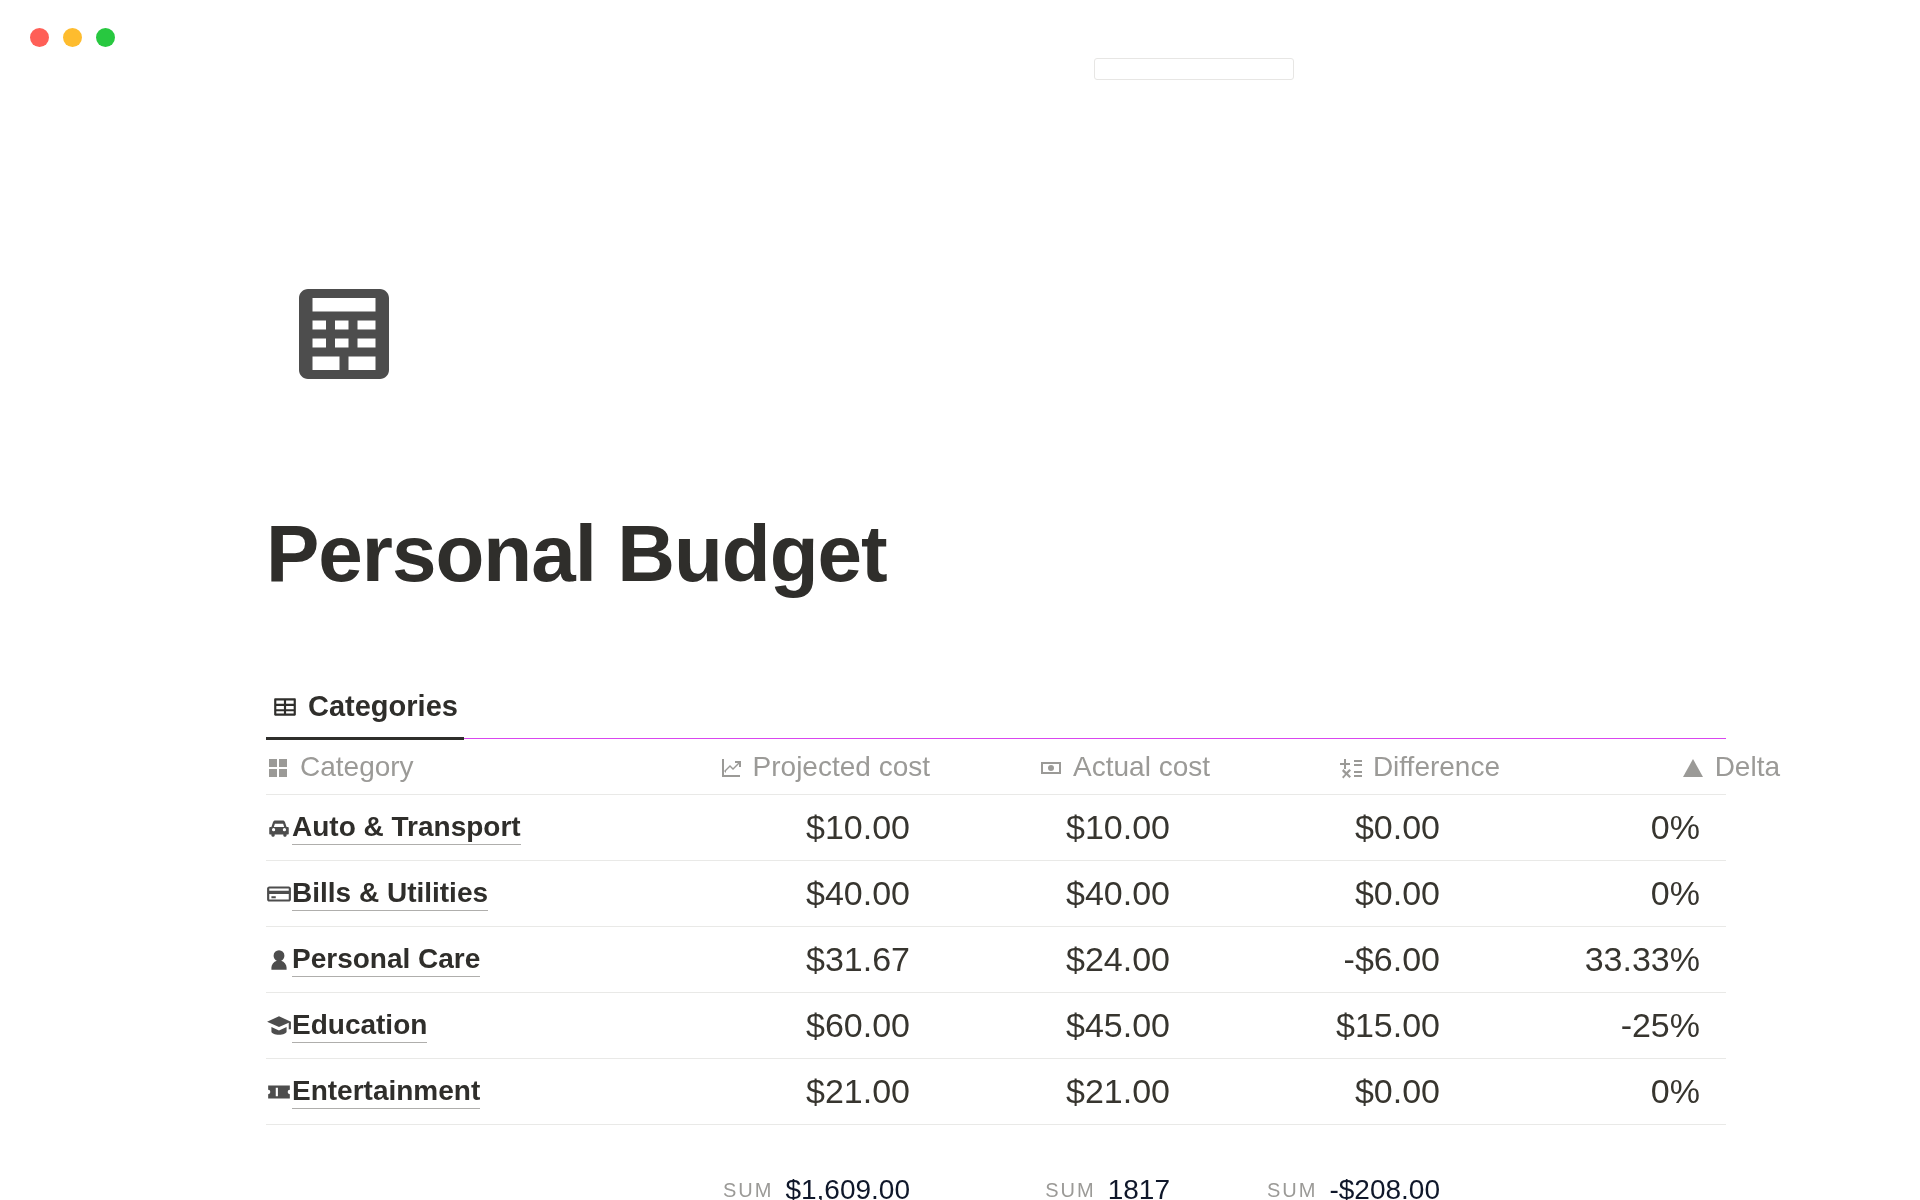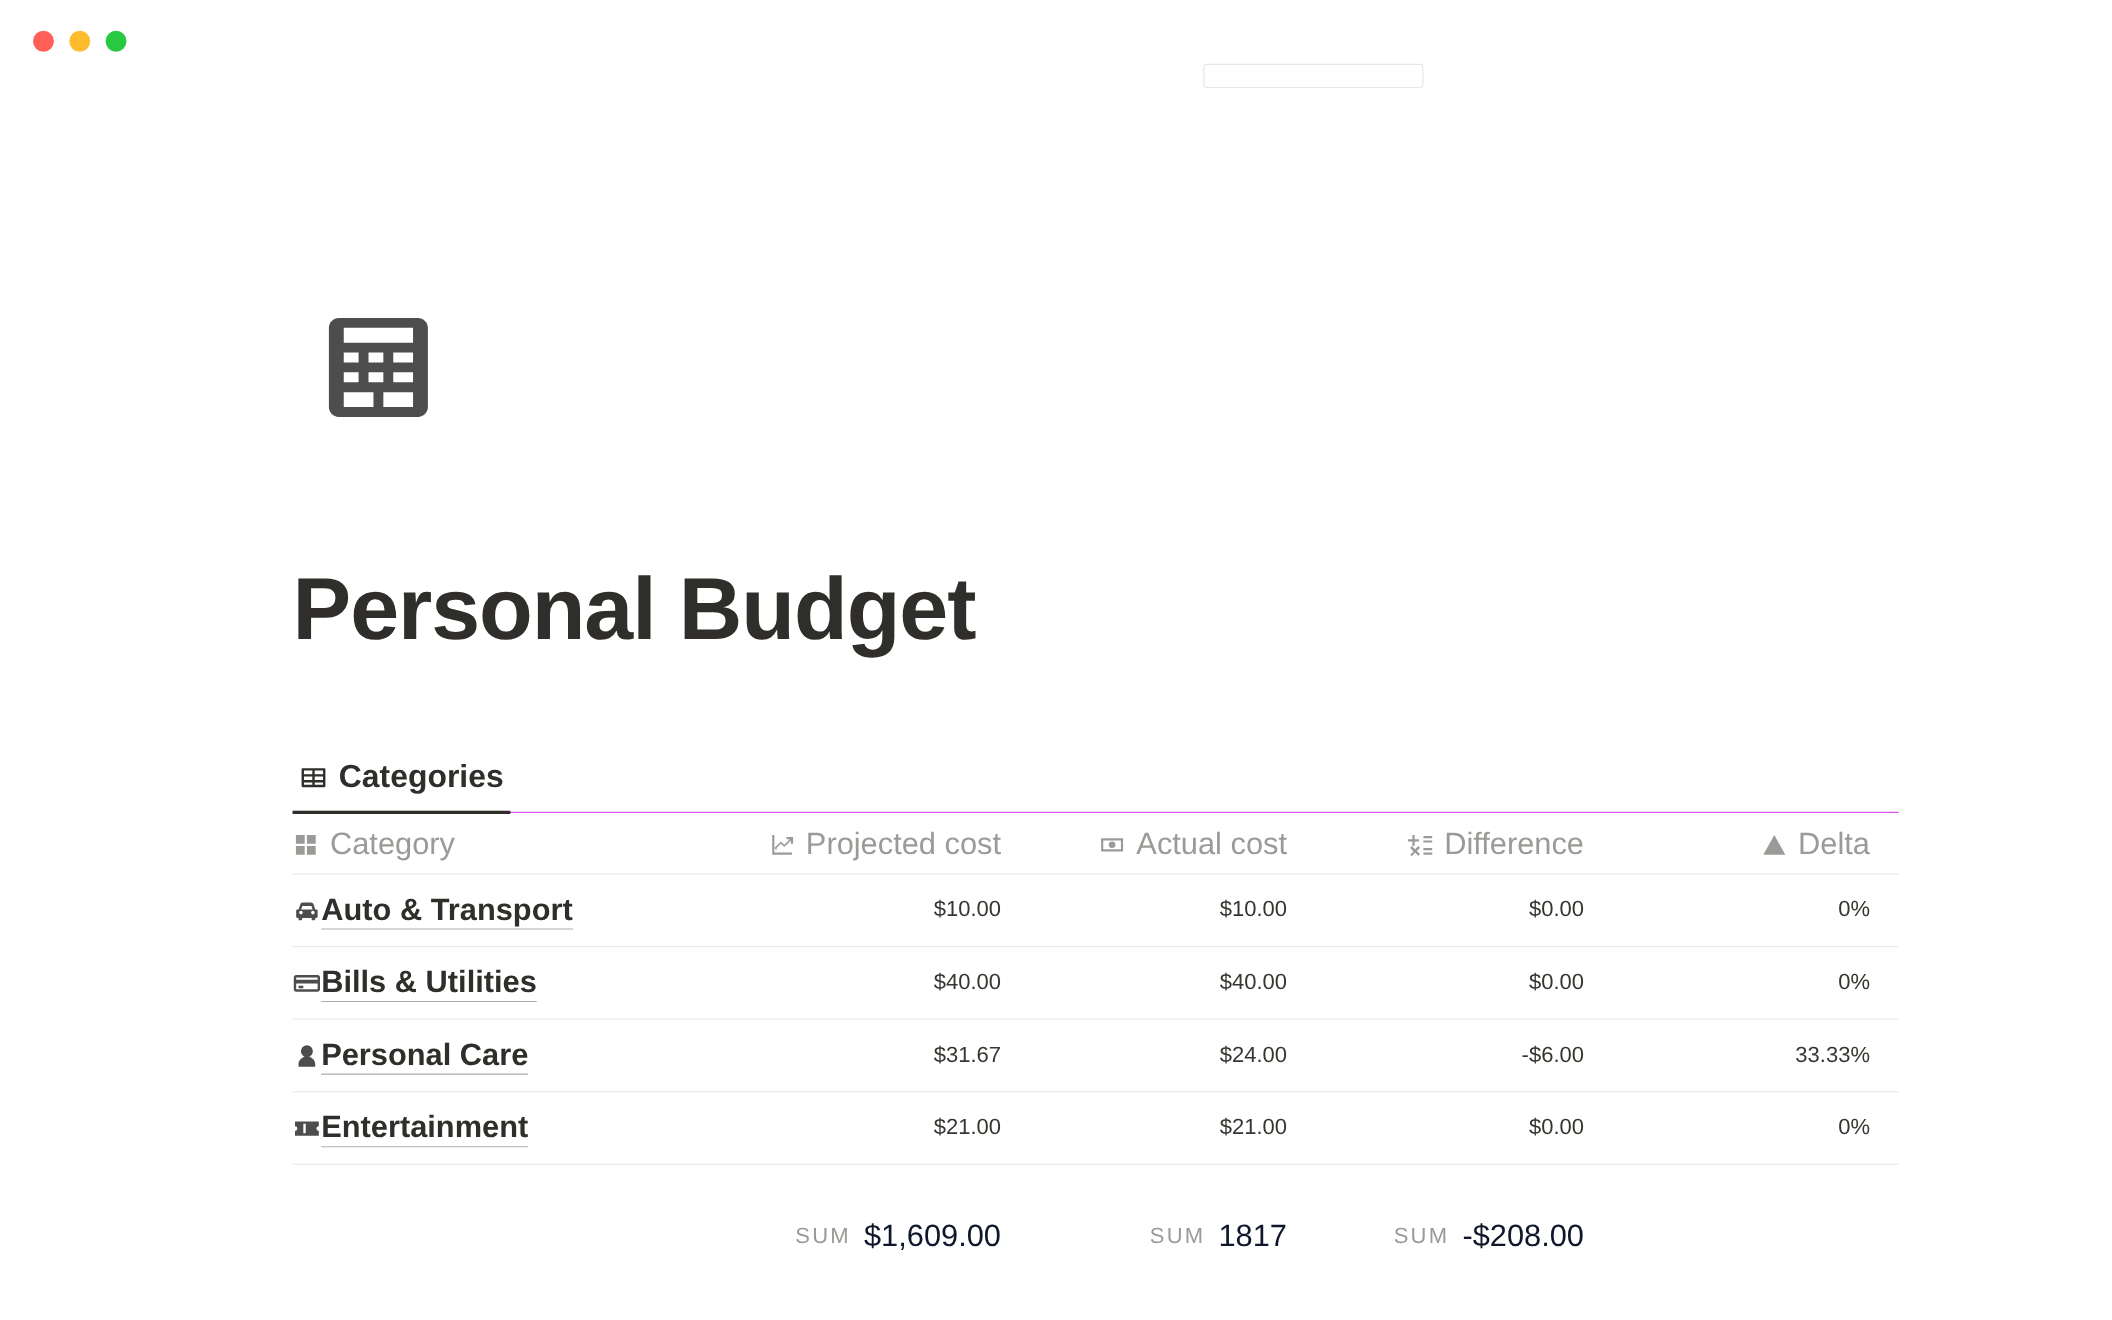--- a/index.html
+++ b/index.html
@@ -84,21 +84,21 @@
   
   .table {
     width: 100%;
   }
   .header-row, .data-row {
     display:grid;
     grid-template-columns: 380px 280px 260px 270px 260px;
     align-items:center;
     border-bottom:1px solid #e9e9e7;
   }
-  .header-row { height:56px; }
+  .header-row { height:56px;gap:20px; }
   .data-row   { height:66px; }
 
   .col-head {
     display:flex;
     align-items:center;
     gap:10px;
     font-size:28px;
     font-weight:400;
     color:#9b9a97;
   }
@@ -115,21 +115,21 @@
     color:#2f2e2b;
   }
   .cell-category .row-icon{width:26px;height:26px;}
   .cell-category .row-icon svg{fill:#4d4d4d;}
   .cell-category .row-label{
     border-bottom:1px solid rgba(55,53,47,0.4);
     padding-bottom:1px;
   }
 
   .cell-num {
-    font-size:20px;
+    font-size:34px;
     font-weight:400;
     color:#37352f;
     text-align:right;
     padding-right:16px;
   }
 
   
   .data-row.cutoff { height:30px; overflow:hidden; border-bottom:none;}
 
   
@@ -268,20 +268,32 @@
             <span class="row-label">Personal Care</span>
           </div>
           <div class="cell-num">$31.67</div>
           <div class="cell-num">$24.00</div>
           <div class="cell-num">-$6.00</div>
           <div class="cell-num">33.33%</div>
         </div>
         <div class="data-row">
           <div class="cell-category">
             <span class="row-icon"><svg viewBox="0 0 24 24">
+                <path d="M12 3L1 8l11 5 9-4.1V15h2V8L12 3zM5 13v4c0 1.7 3.1 3 7 3s7-1.3 7-3v-4l-7 3.2L5 13z"></path>
+              </svg></span>
+            <span class="row-label">Education</span>
+          </div>
+          <div class="cell-num">$60.00</div>
+          <div class="cell-num">$45.00</div>
+          <div class="cell-num">$15.00</div>
+          <div class="cell-num">-25%</div>
+        </div>
+        <div class="data-row">
+          <div class="cell-category">
+            <span class="row-icon"><svg viewBox="0 0 24 24">
                 <path d="M2 6h20v4a2 2 0 000 4v4H2v-4a2 2 0 000-4V6zm7 2v8h2V8H9z"></path>
               </svg></span>
             <span class="row-label">Entertainment</span>
           </div>
           <div class="cell-num">$21.00</div>
           <div class="cell-num">$21.00</div>
           <div class="cell-num">$0.00</div>
           <div class="cell-num">0%</div>
         </div>
       </div>

